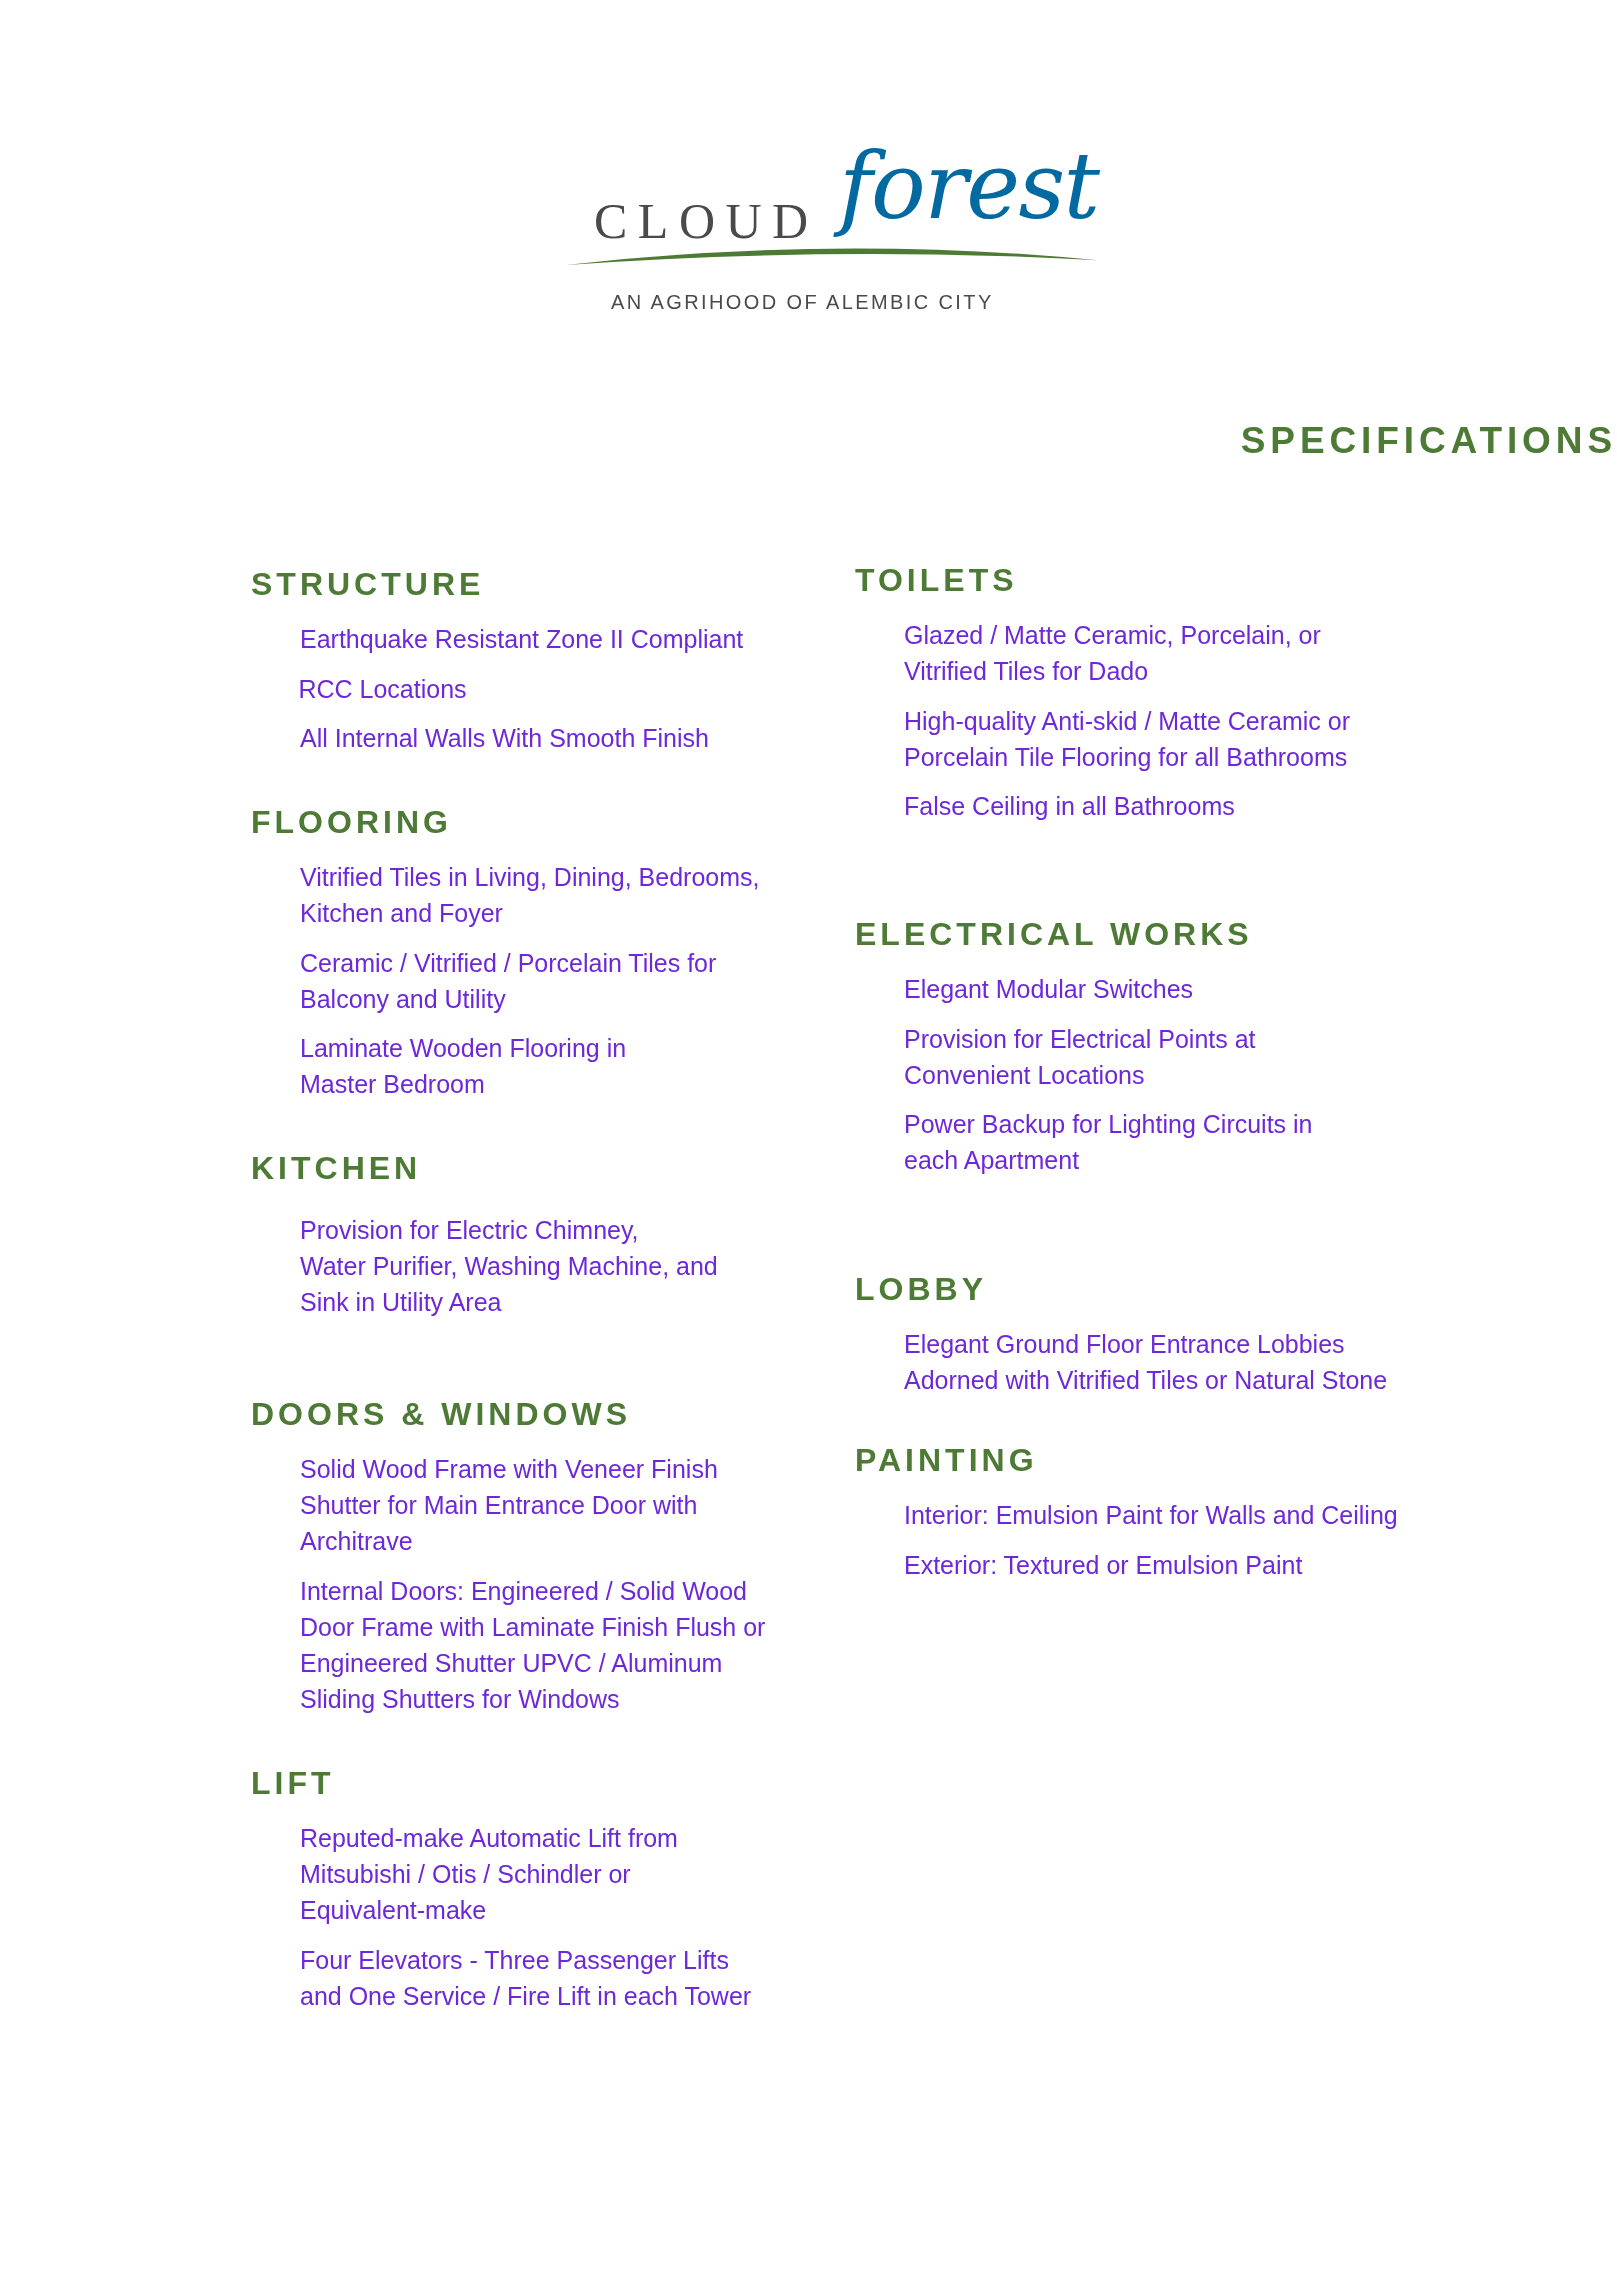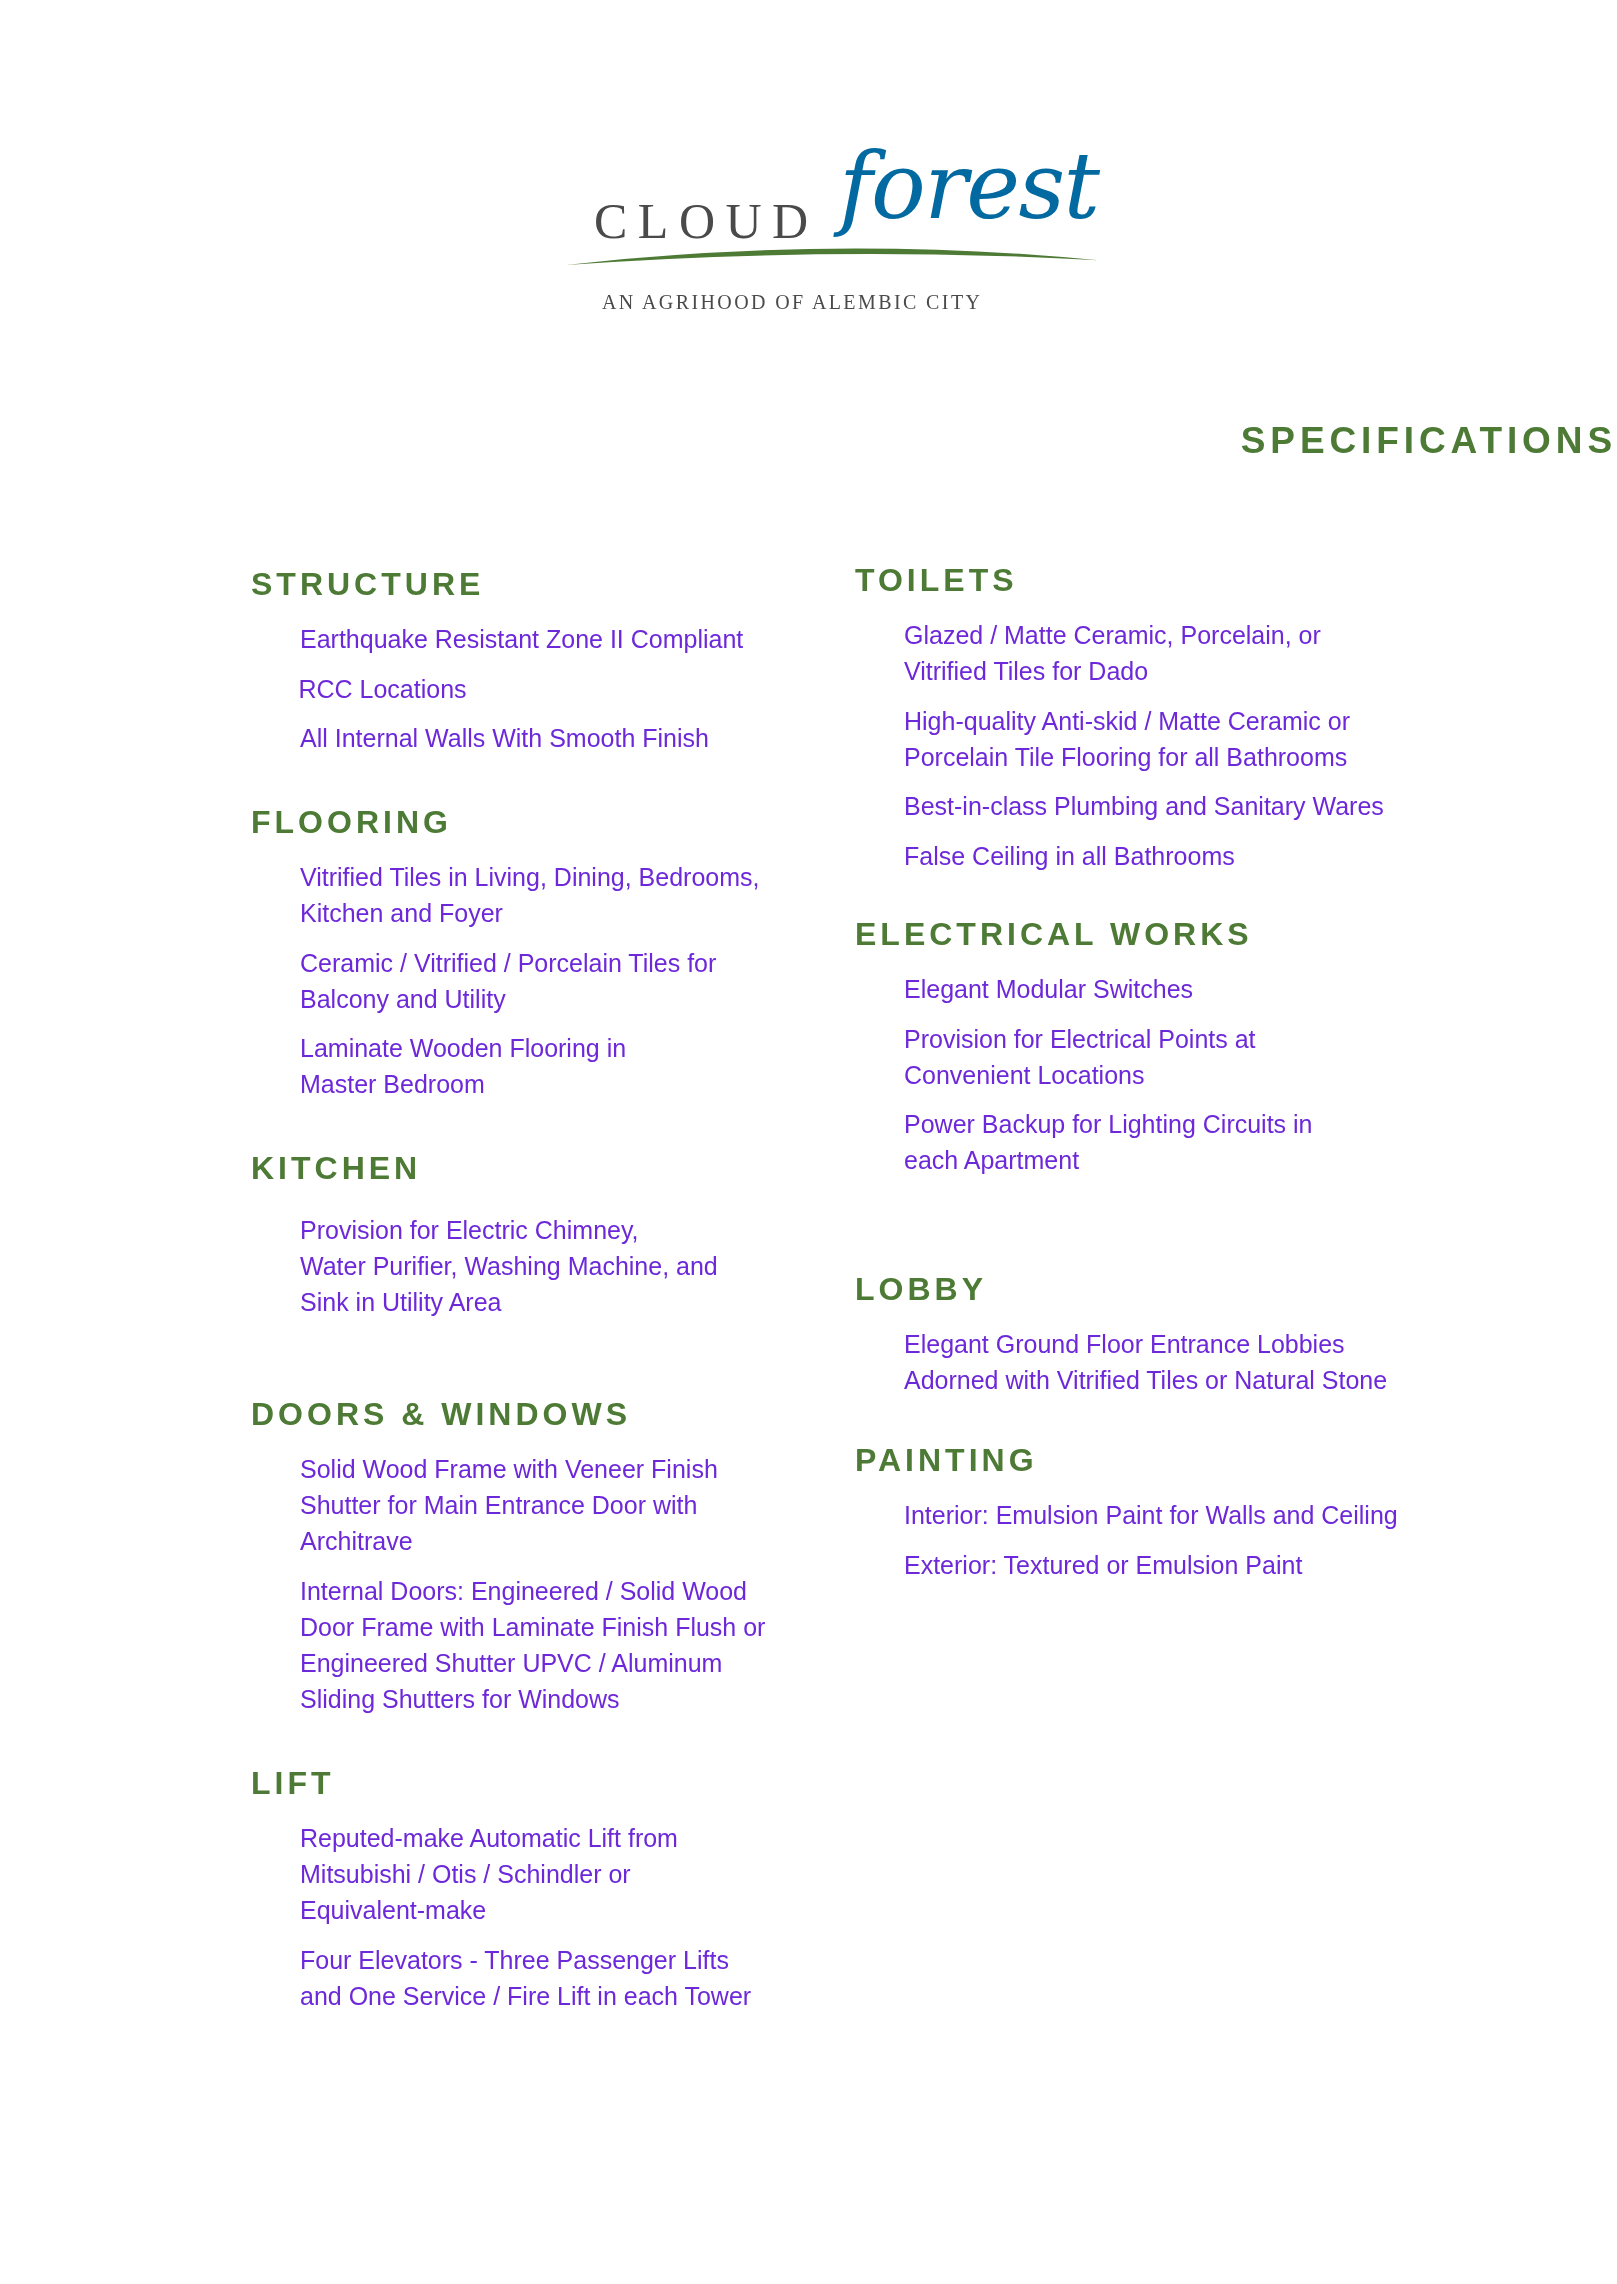--- a/index.html
+++ b/index.html
@@ -46,23 +46,23 @@
     }
     .logo-swoosh {
       position: absolute;
       left: 0;
       top: 95px;
       width: 550px;
       height: 32px;
     }
     .logo-tagline {
       position: absolute;
-      left: 44px;
+      left: 53px;
       top: 146px;
-      font-family: Liberation Serif, serif;
+      font-family: Liberation Sans, sans-serif;
       font-size: 20px;
       letter-spacing: 2.4px;
       color: #4a4a4a;
       line-height: 1;
       white-space: nowrap;
     }
 
     
     .page-title {
       position: absolute;
@@ -187,21 +187,20 @@
 
 <div class="col col-right">
 
   <div class="section" style="top:564px;">
     <div class="section-heading">TOILETS</div>
     <div class="items">
       <div class="item">Glazed / Matte Ceramic, Porcelain, or
 Vitrified Tiles for Dado</div>
       <div class="item">High-quality Anti-skid / Matte Ceramic or
 Porcelain Tile Flooring for all Bathrooms</div>
-      <div class="item">Best-in-class Plumbing and Sanitary Wares</div>
       <div class="item">False Ceiling in all Bathrooms</div>
     </div>
   </div>
 
   <div class="section" style="top:918px;">
     <div class="section-heading">ELECTRICAL WORKS</div>
     <div class="items">
       <div class="item">Elegant Modular Switches</div>
       <div class="item">Provision for Electrical Points at
 Convenient Locations</div>

